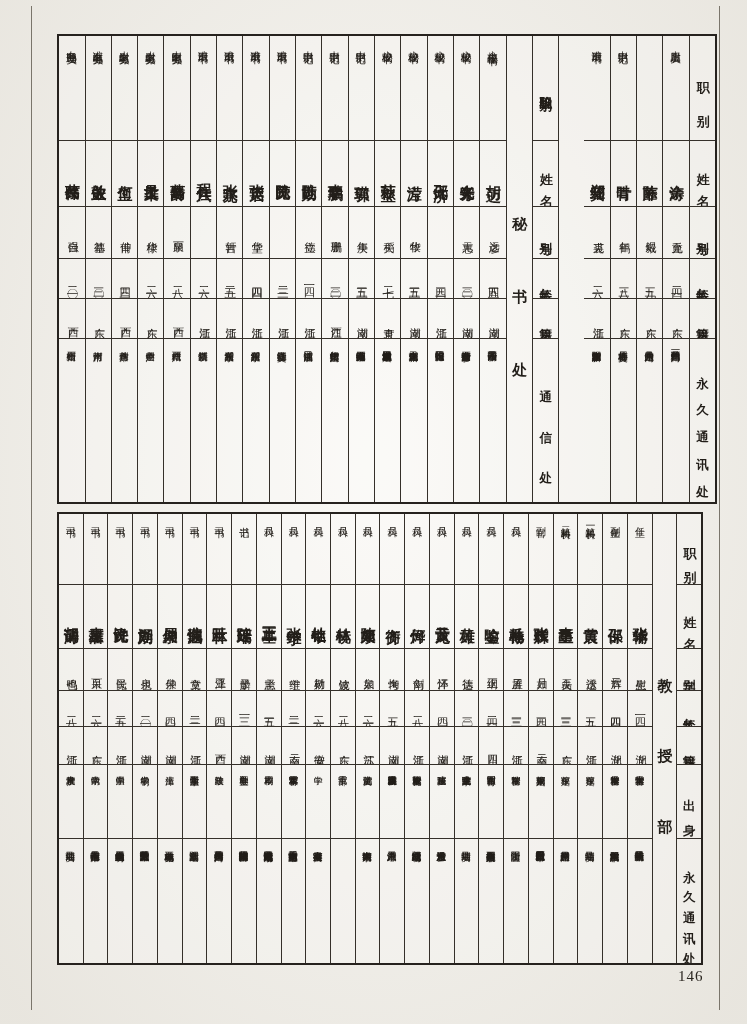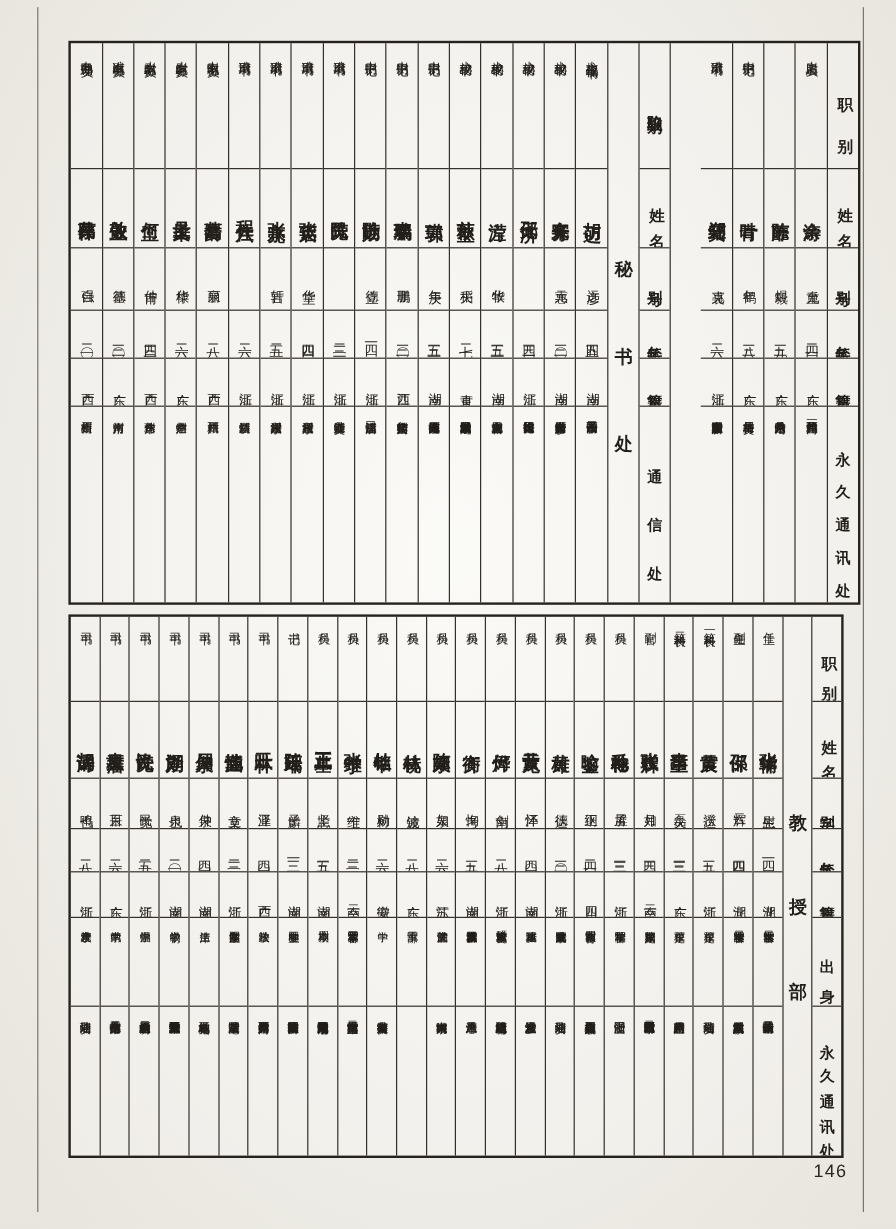--- a/index.html
+++ b/index.html
@@ -47,21 +47,21 @@
   .sp{justify-content:space-evenly;}
   .ct{justify-content:center;letter-spacing:1px;}
   .hc.big{font-size:13px;}
 
   
   .slabel{flex:1;font-size:15px;font-weight:bold;justify-content:space-between;letter-spacing:0;}
   .lab-top{padding:168px 0 152px;}
   .lab-bottom{padding:152px 0 158px;}
 
   .pageno{position:absolute;left:678px;top:968px;font-size:15px;letter-spacing:1px;
-          font-family:Liberation Sans, sans-serif;color:#2a2620;text-align:center;}
+          font-family:Liberation Serif, serif;color:#2a2620;text-align:center;}
 </style>
 </head>
 <body>
 
 <div class="page">
   <div class="rule rule-left"></div>
   <div class="rule rule-right"></div>
 
   <div class="vtable table-top tt">
 

